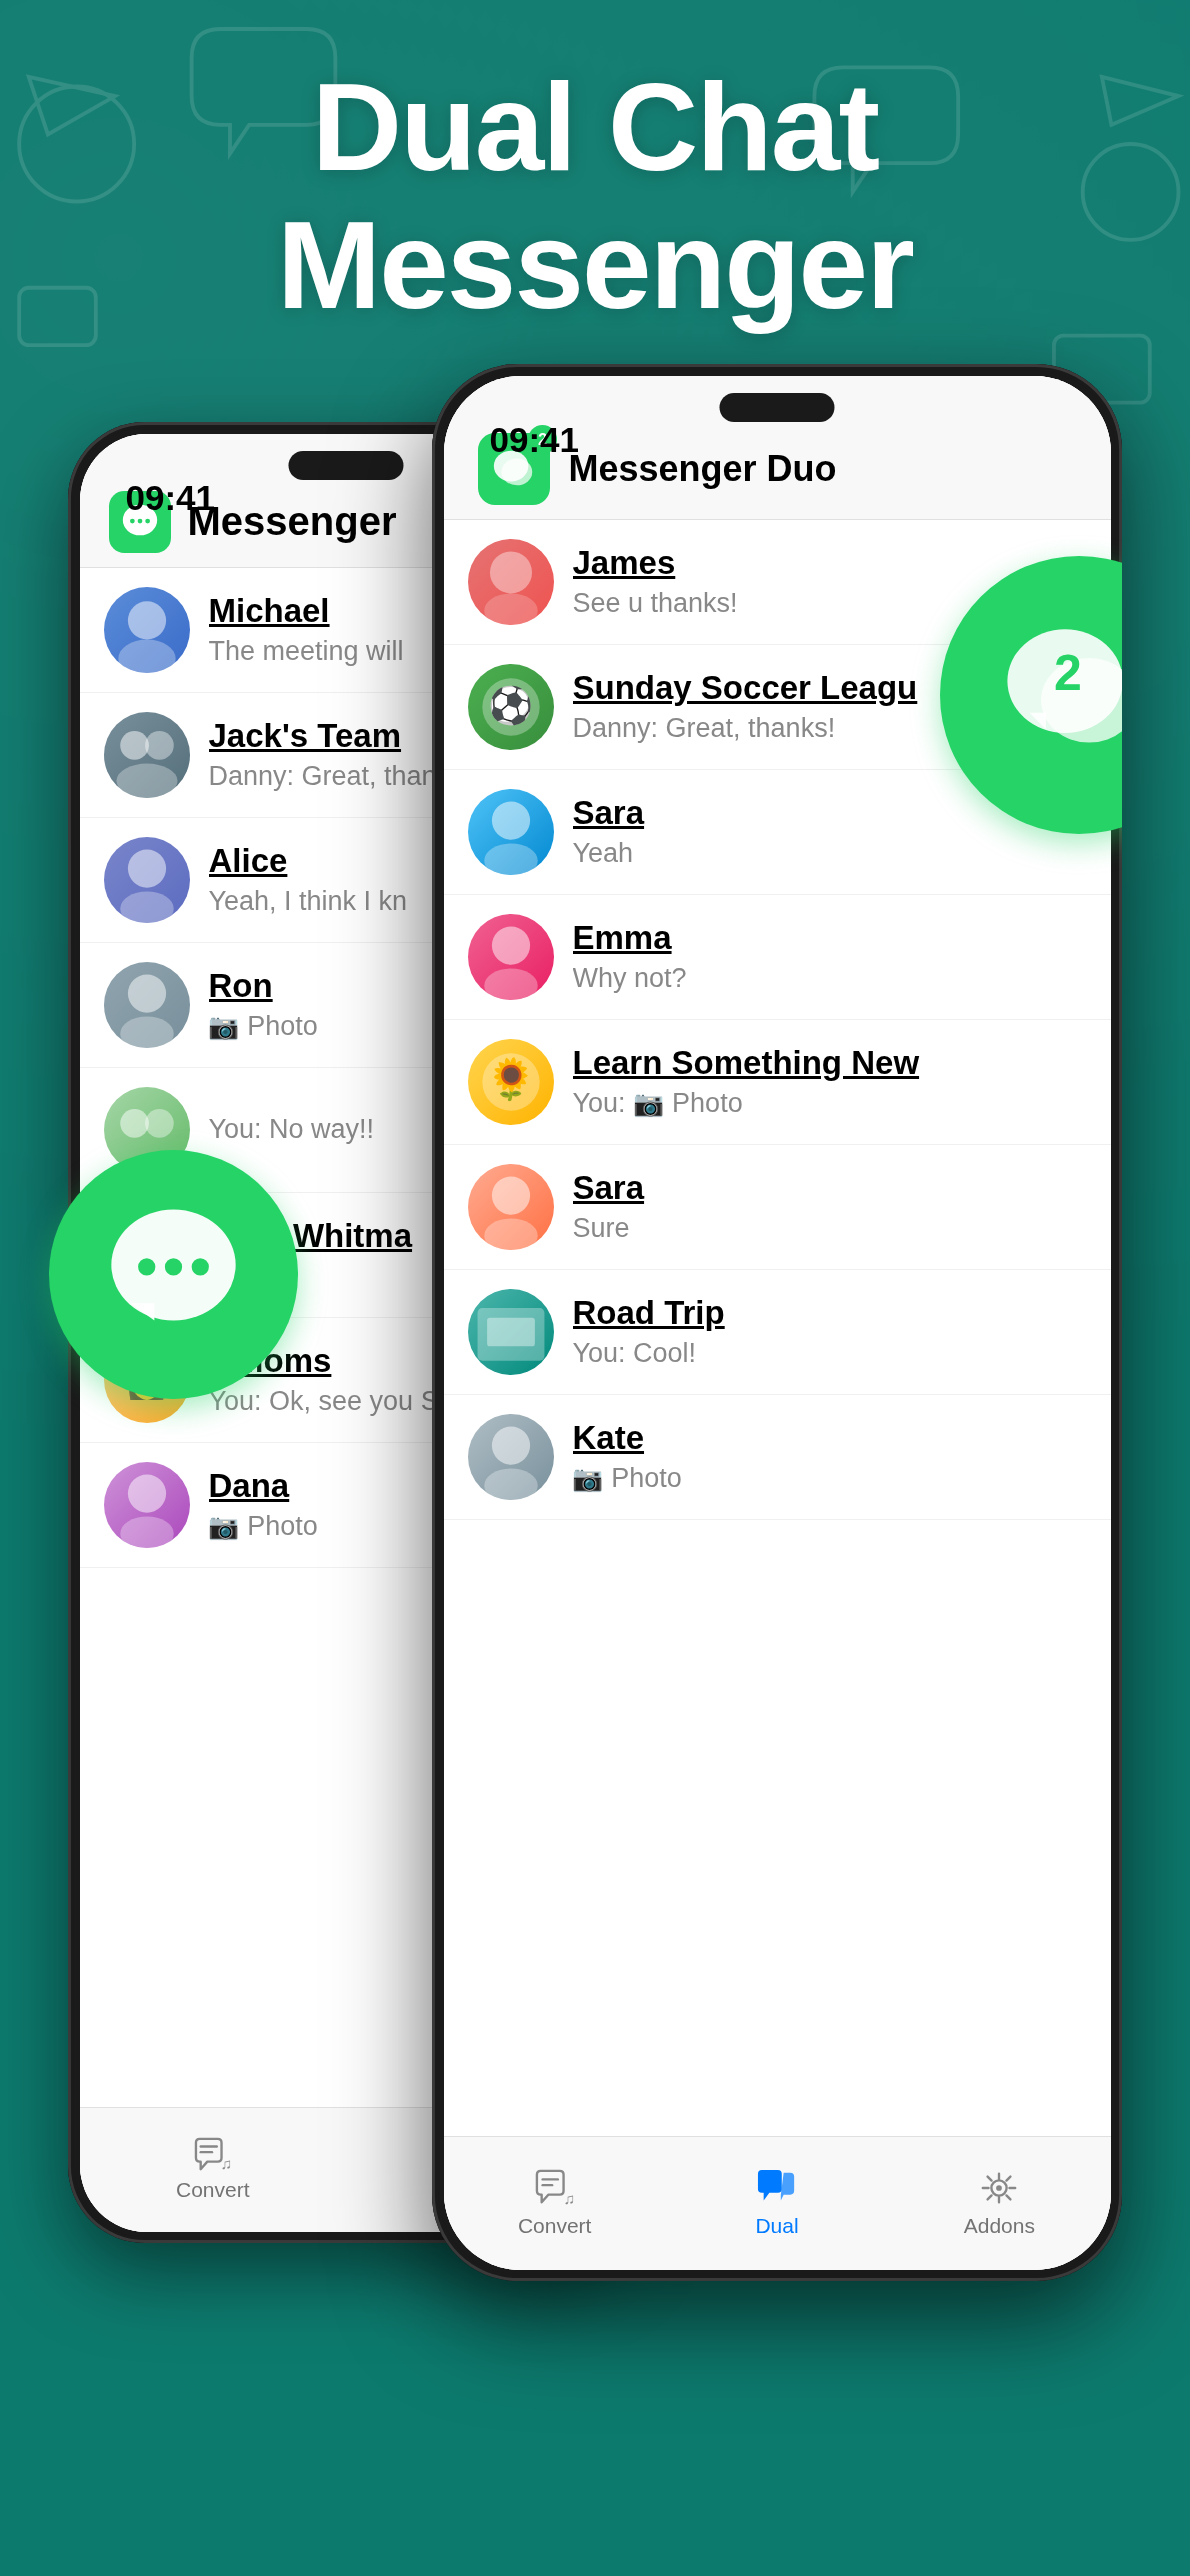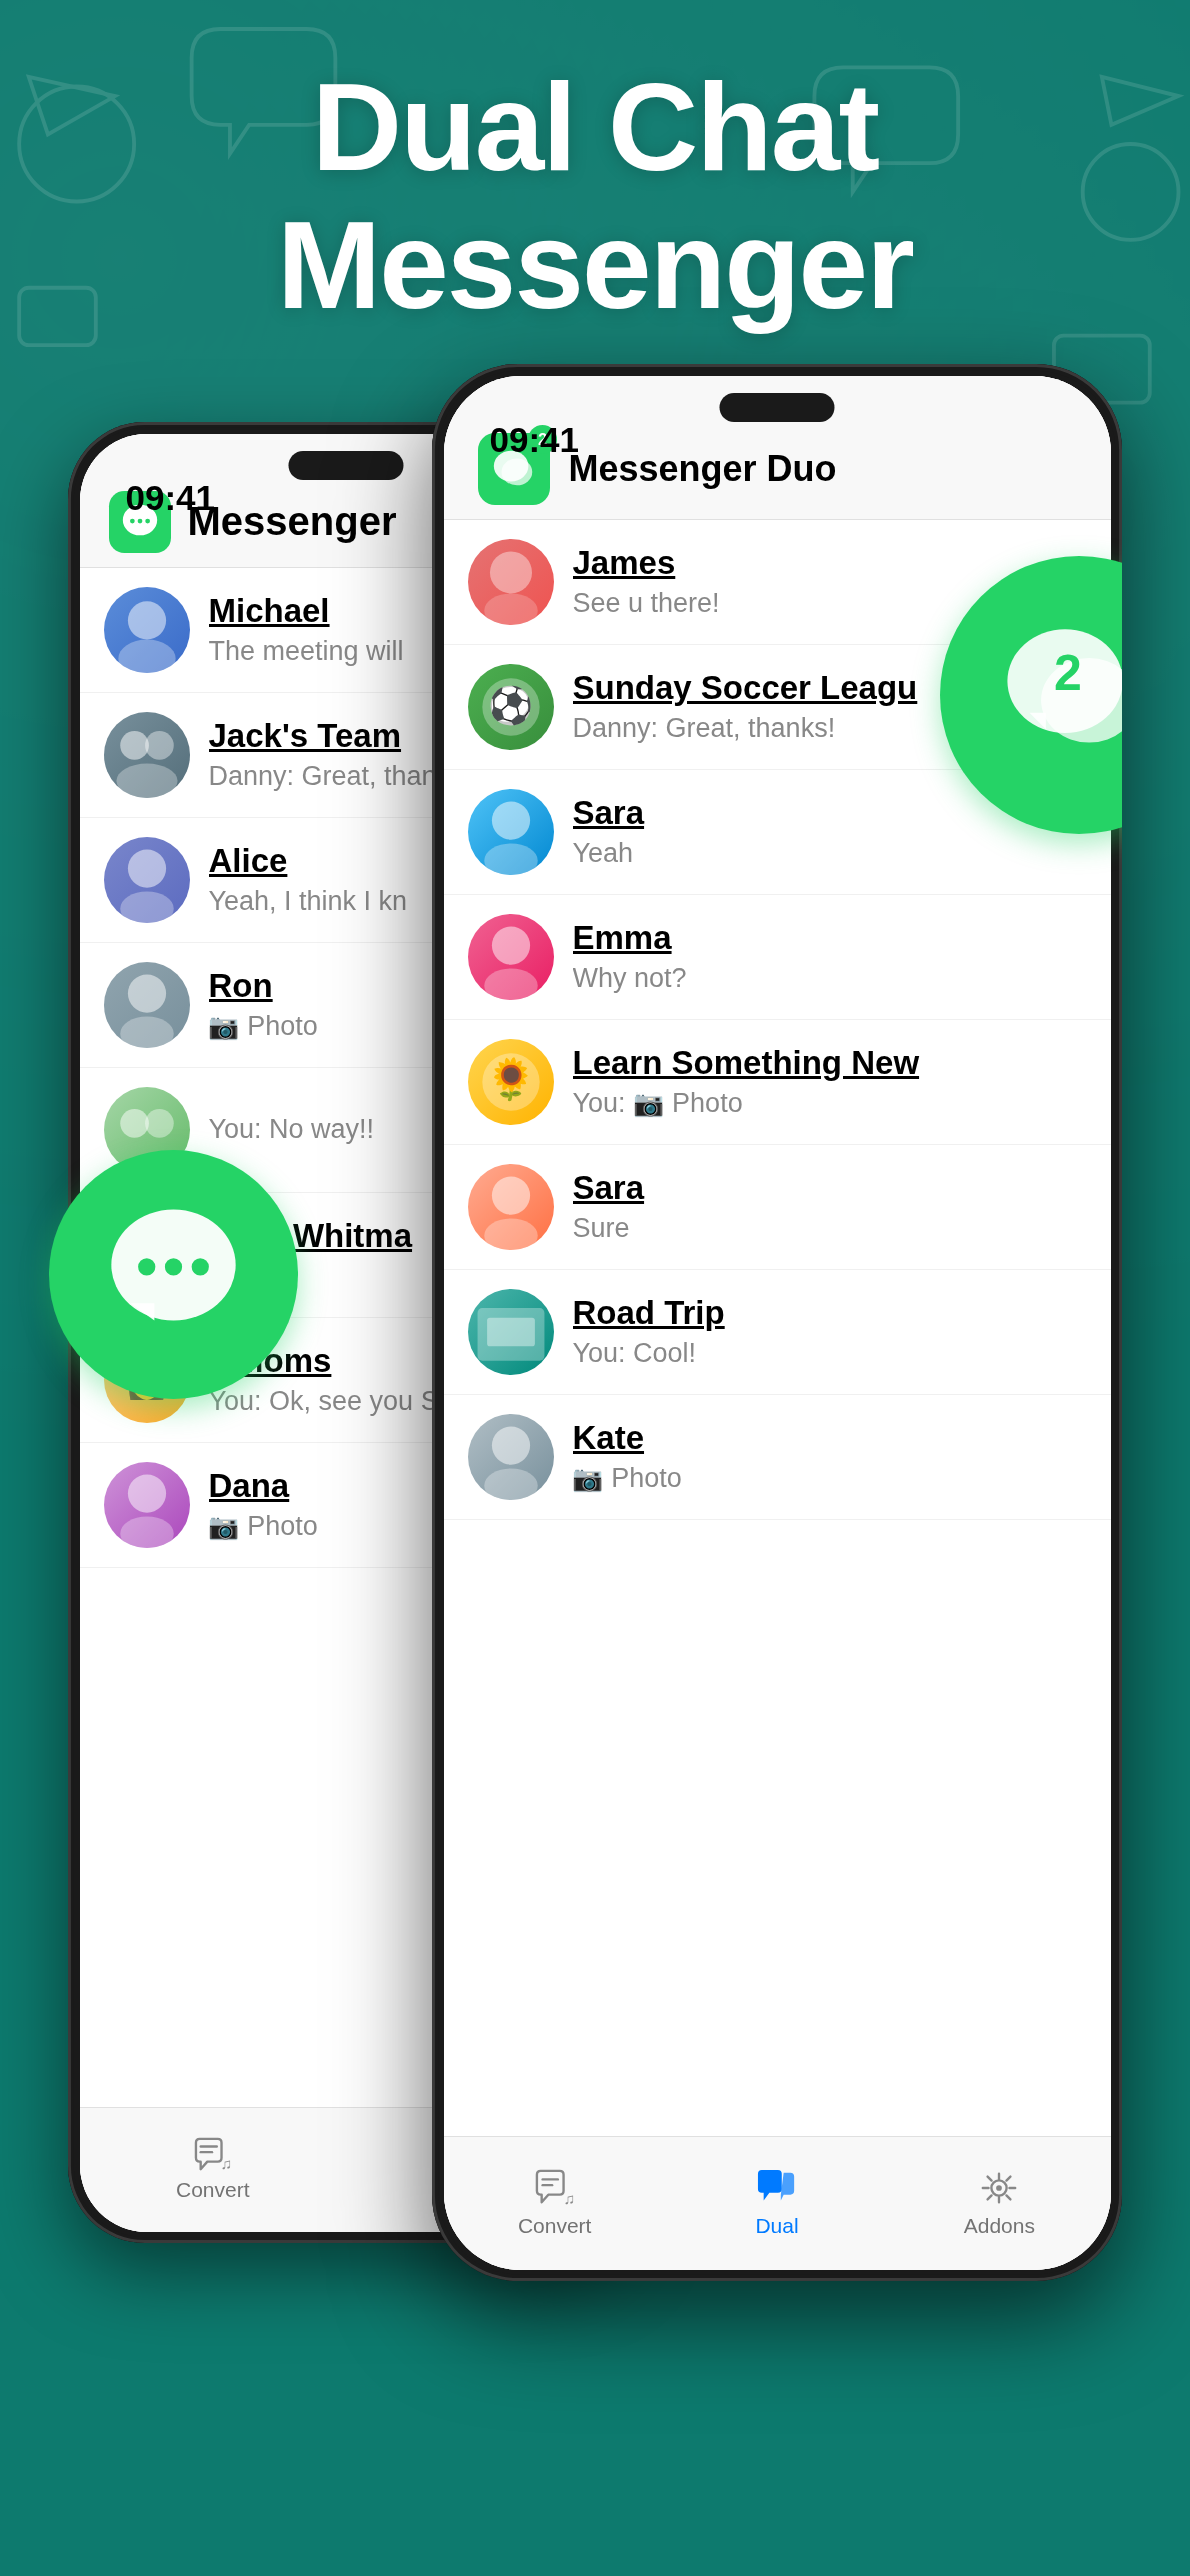--- a/index.html
+++ b/index.html
@@ -580,21 +580,21 @@
 
           <div class="chat-item">
             <div class="avatar av-james">
               <svg width="86" height="86" viewBox="0 0 90 90">
                   <circle cx="45" cy="35" r="22" fill="rgba(255,255,255,0.4)"></circle>
                   <ellipse cx="45" cy="75" rx="28" ry="18" fill="rgba(255,255,255,0.2)"></ellipse>
                 </svg>
             </div>
             <div class="chat-info">
               <div class="chat-name">James</div>
-              <div class="chat-preview">See u there!</div>
+              <div class="chat-preview">See u thanks!</div>
             </div>
           </div>
 
           <div class="chat-item">
             <div class="avatar av-soccer">
               <svg width="86" height="86" viewBox="0 0 90 90" style="font-size:36px">
                   <circle cx="45" cy="45" r="30" fill="white" opacity="0.3"></circle>
                   <text x="45" y="56" text-anchor="middle" font-size="38">⚽</text>
                 </svg>
             </div>

